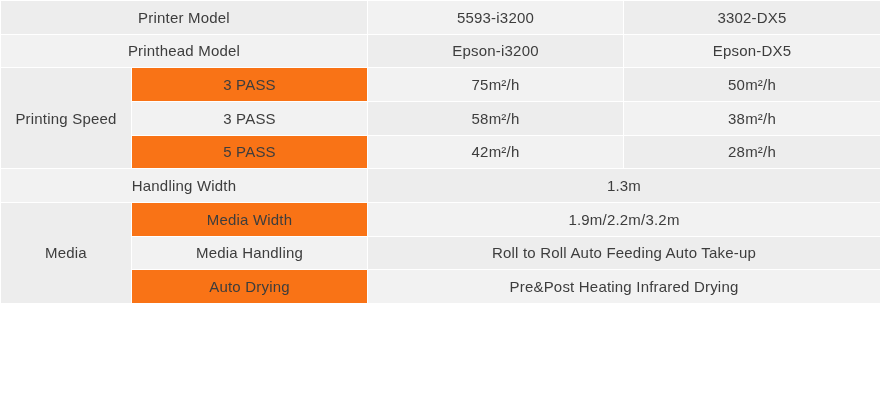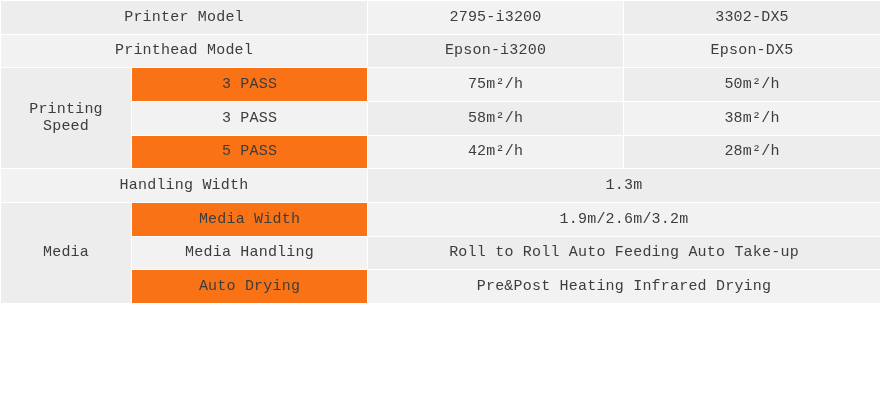--- a/index.html
+++ b/index.html
@@ -12,21 +12,20 @@
     height: 408px;
     font-family: "Liberation Sans", sans-serif;
     color: #3a3a3a;
     overflow: hidden;
   }
   table.spec {
     border-collapse: collapse;
     width: 880px;
     height: 304px;
     table-layout: fixed;
-    font-family: Liberation Mono, monospace;
   }
   table.spec td {
     border: 1px solid #ffffff;
     font-size: 15px;
     color: #3d3d3d;
     text-align: center;
     vertical-align: middle;
     padding: 0 6px;
     font-weight: 400;
     letter-spacing: 0.2px;
@@ -56,21 +55,21 @@
   <colgroup>
     <col class="c1">
       <col class="c2">
       <col class="c3">
       <col class="c4">
   </colgroup>
   <tbody>
 
     <tr>
       <td class="shade-a left" colspan="2">Printer Model</td>
-      <td class="shade-c">2795-i3200</td>
+      <td class="shade-c">5593-i3200</td>
       <td class="shade-a">3302-DX5</td>
     </tr>
 
     <tr>
       <td class="shade-c left" colspan="2">Printhead Model</td>
       <td class="shade-a">Epson-i3200</td>
       <td class="shade-c">Epson-DX5</td>
     </tr>
 
     <tr>
@@ -93,21 +92,21 @@
     </tr>
 
     <tr>
       <td class="shade-c left" colspan="2">Handling Width</td>
       <td class="shade-a" colspan="2">1.3m</td>
     </tr>
 
     <tr>
       <td class="shade-a" rowspan="3">Media</td>
       <td class="shade-b left-sub">Media Width</td>
-      <td class="shade-c" colspan="2">1.9m/2.6m/3.2m</td>
+      <td class="shade-c" colspan="2">1.9m/2.2m/3.2m</td>
     </tr>
 
     <tr>
       <td class="shade-c left-sub">Media Handling</td>
       <td class="shade-a" colspan="2">Roll to Roll Auto Feeding Auto Take-up</td>
     </tr>
 
     <tr>
       <td class="shade-b left-sub">Auto Drying</td>
       <td class="shade-c" colspan="2">Pre&amp;Post Heating Infrared Drying</td>

